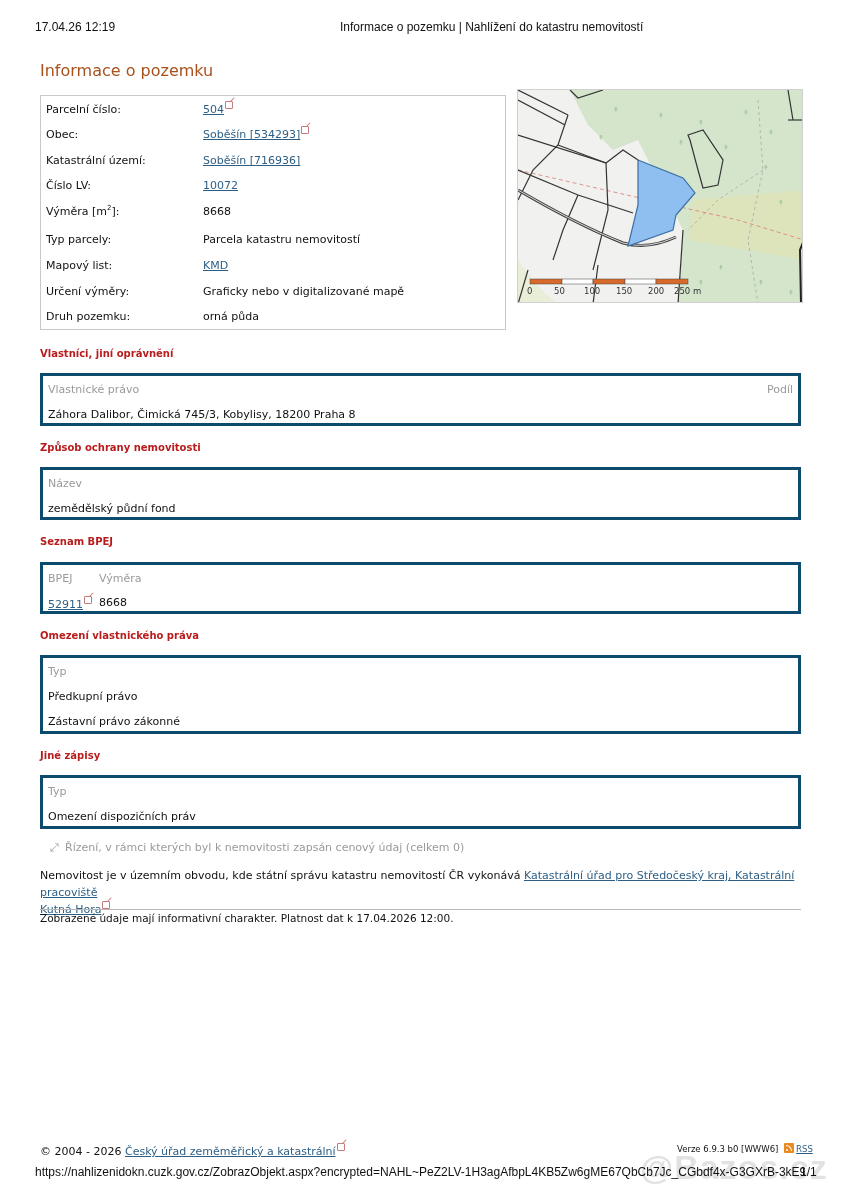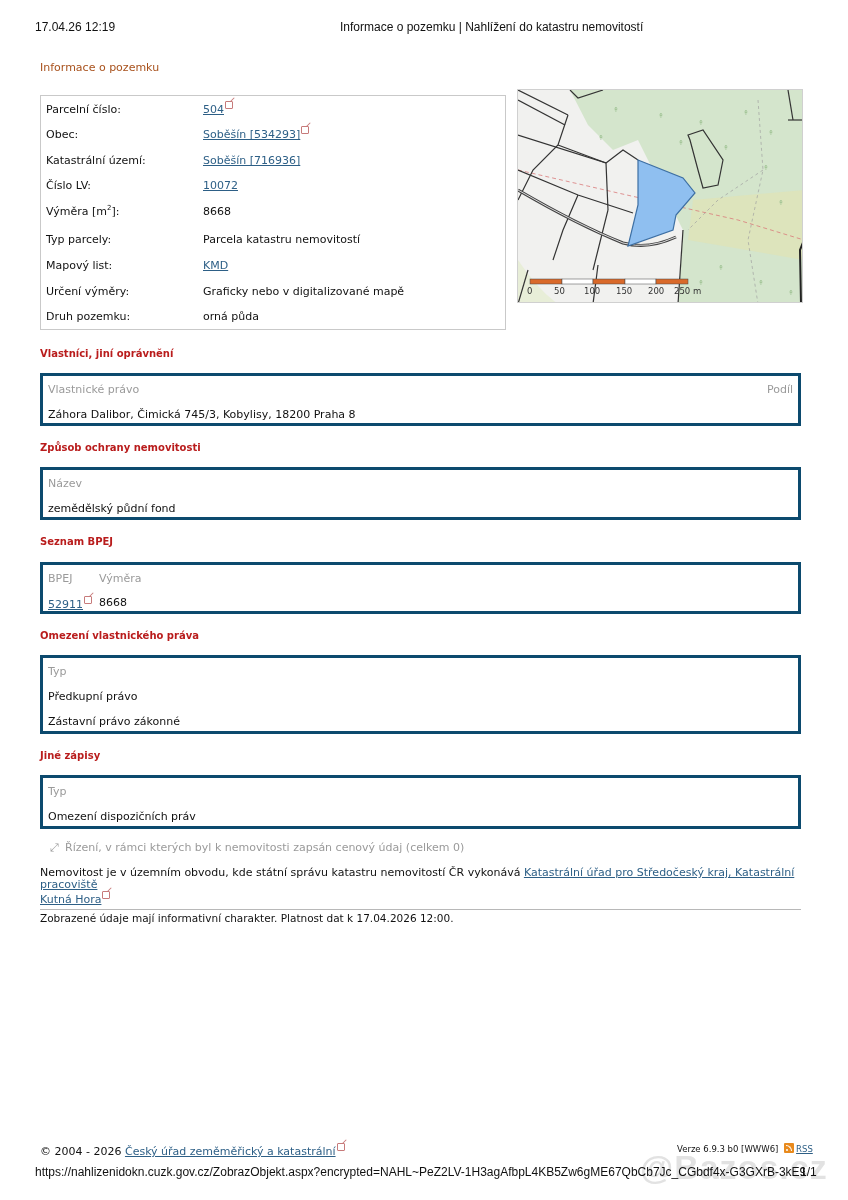--- a/index.html
+++ b/index.html
@@ -3,21 +3,21 @@
 <meta charset="utf-8">
 <style>
   * { box-sizing: border-box; margin: 0; padding: 0; }
   html, body { width: 848px; height: 1200px; background: #ffffff; overflow: hidden; }
   body { position: relative; font-family: "DejaVu Sans", sans-serif; color: #111; }
 
   .print-header { position: absolute; top: 20px; left: 0; width: 848px; height: 16px; font-family: "Liberation Sans", sans-serif; font-size: 12px; color: #111; padding-left: 48px; }
   .print-header .date { position: absolute; left: 35px; top: 0; }
   .print-header .title { position: absolute; left: 340px; top: 0; }
 
-  .page-title { position: absolute; left: 40px; top: 61px; font-size: 11px; color: #a8511c; font-weight: normal; }
+  .page-title { position: absolute; left: 40px; top: 61px; font-size: 16px; color: #a8511c; font-weight: normal; }
 
   .info-box { position: absolute; left: 40px; top: 95px; width: 466px; height: 235px; border: 1px solid #c9c9c9; }
   .info-row { position: absolute; left: 5px; height: 20px; font-size: 11px; line-height: 20px; width: 450px; }
   .info-row .lbl { position: absolute; left: 0; top: 0; }
   .info-row .val { position: absolute; left: 157px; top: 0; white-space: nowrap; }
   .info-row sup { font-size: 7px; vertical-align: super; line-height: 0; }
 
   a.lnk { color: #2d5f86; text-decoration: underline; cursor: pointer; }
   .ext { display: inline-block; width: 8px; height: 8px; border: 1px solid #c77a7a; margin-left: 1px; vertical-align: 4px; position: relative; border-radius: 1px; }
   .ext::after { content: ""; position: absolute; right: -3px; top: -3px; width: 5px; height: 1px; background: #c77a7a; transform: rotate(-45deg); }
@@ -26,21 +26,21 @@
 
   .section-title { position: absolute; left: 40px; font-size: 10px; color: #b91c1c; font-weight: bold; }
 
   .tbox { position: absolute; left: 40px; width: 761px; border: 3px solid #0c4a6e; font-size: 11px; }
   .tbox .hdr { position: absolute; color: #9a9a9a; font-size: 11px; }
   .tbox .cell { position: absolute; font-size: 11px; color: #111; white-space: nowrap; }
 
   .rizeni { position: absolute; left: 50px; top: 841px; font-size: 11px; color: #9a9a9a; }
   .rizeni .arrow { display: inline-block; width: 12px; margin-right: 3px; color: #9a9a9a; font-size: 11px; }
 
-  .note { position: absolute; left: 40px; top: 867px; width: 765px; font-size: 11px; line-height: 12px; color: #111; }
+  .note { position: absolute; left: 40px; top: 867px; width: 765px; font-size: 11px; line-height: 17px; color: #111; }
 
   .divider { position: absolute; left: 40px; top: 909px; width: 761px; height: 1px; background: #b8b8b8; }
   .validity { position: absolute; left: 40px; top: 912px; font-size: 10.5px; color: #111; }
 
   .footer-left { position: absolute; left: 40px; top: 1143px; font-size: 11px; color: #111; }
   .footer-right { position: absolute; left: 677px; top: 1143px; font-size: 8.5px; color: #111; white-space: nowrap; }
   .rss-icon { display: inline-block; width: 10px; height: 10px; background: #e88a1d; vertical-align: -1px; margin: 0 2px 0 3px; position: relative; border-radius: 1px; }
   .rss-icon::before { content: ""; position: absolute; left: 2px; bottom: 2px; width: 2px; height: 2px; background: #fff; border-radius: 50%; }
   .rss-icon::after { content: ""; position: absolute; left: 2px; top: 2px; width: 5px; height: 5px; border-top: 1.5px solid #fff; border-right: 1.5px solid #fff; border-radius: 0 6px 0 0; }
 

